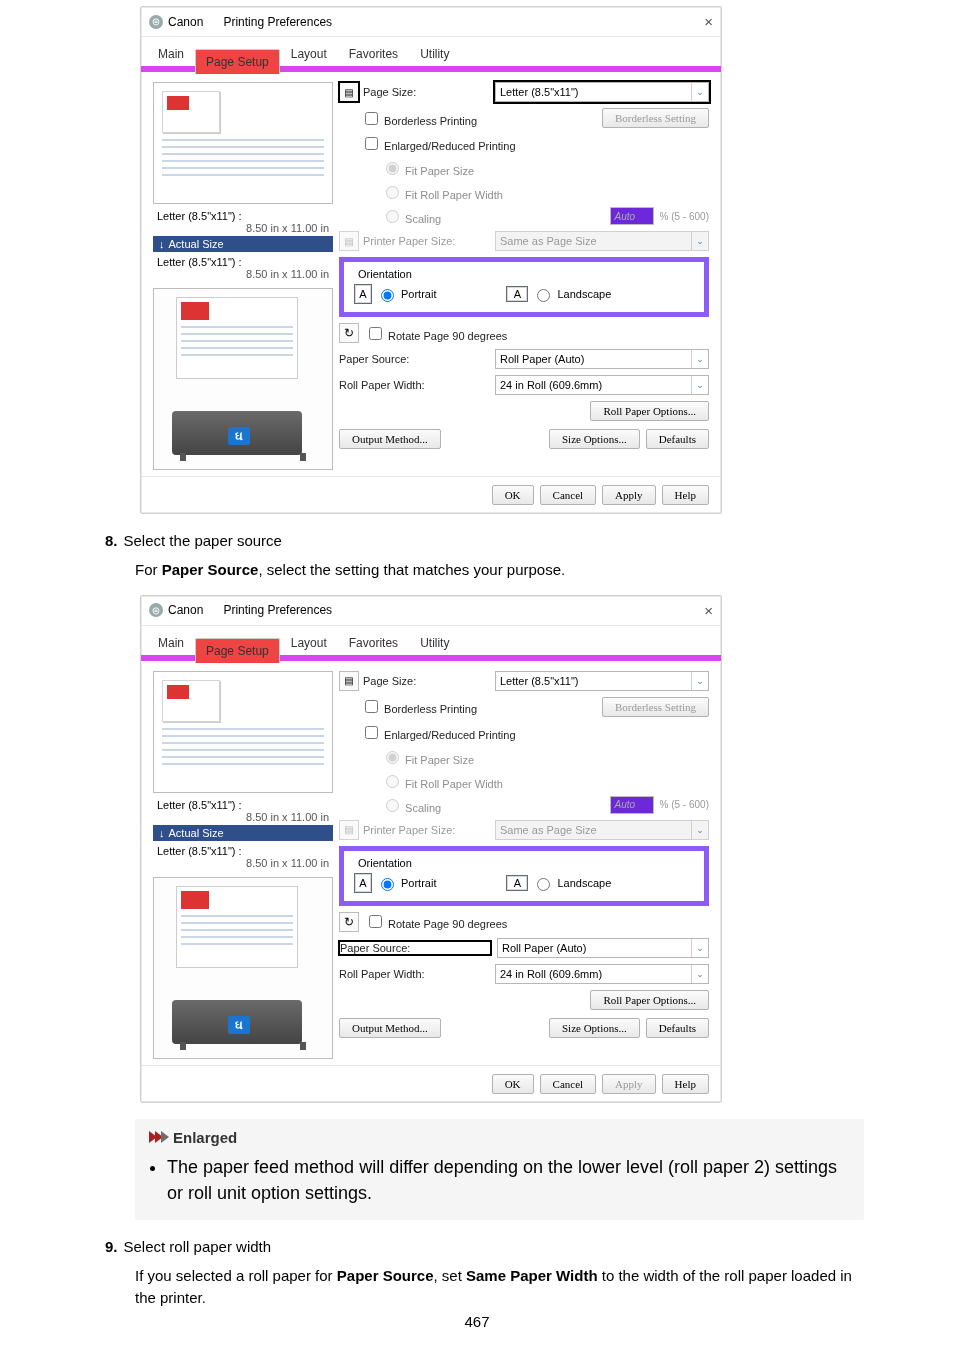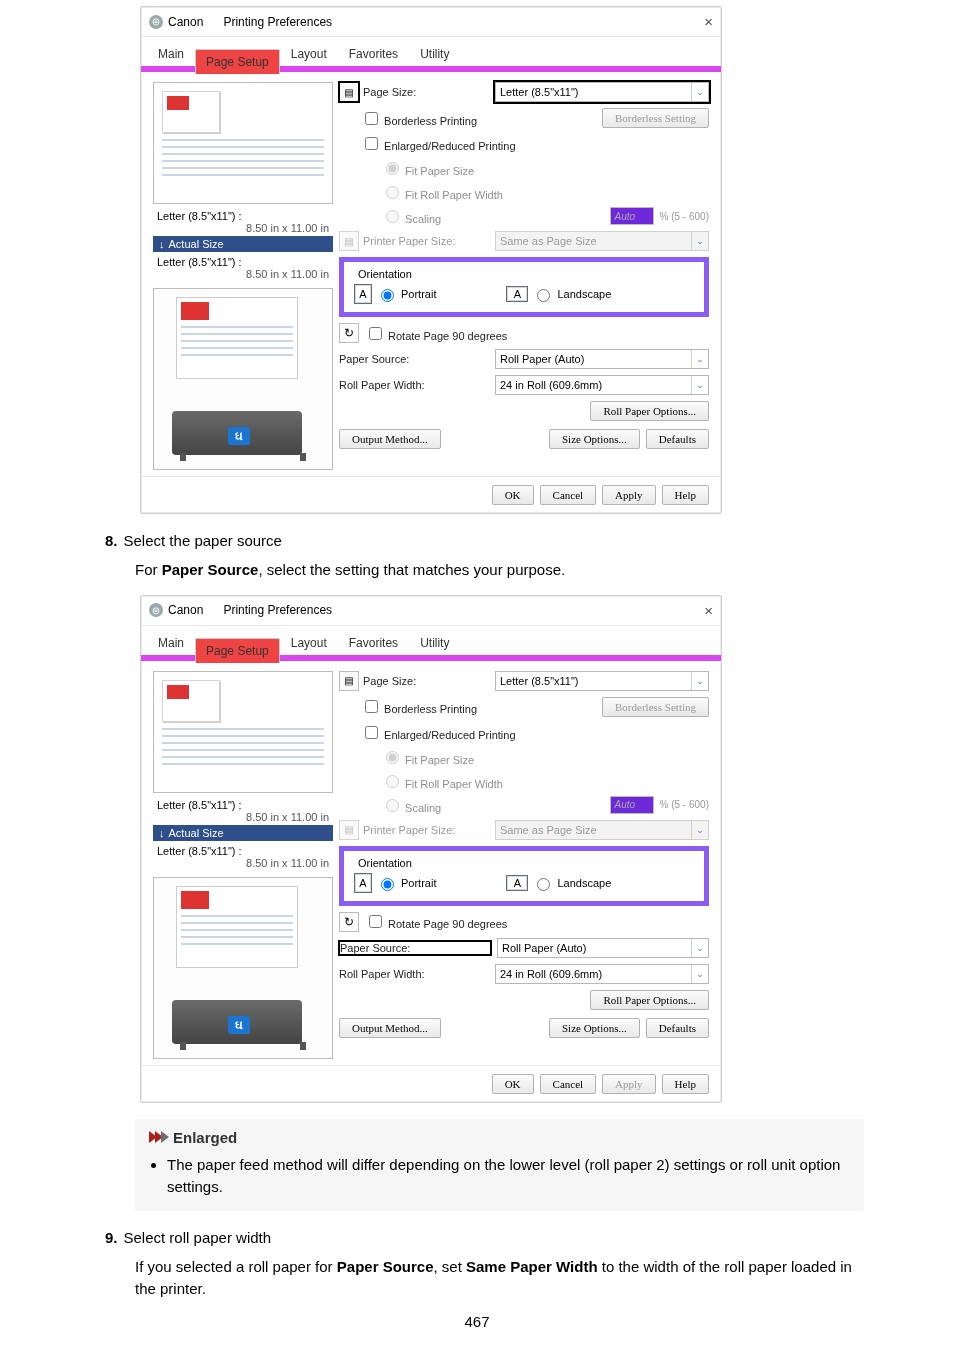--- a/index.html
+++ b/index.html
@@ -69,21 +69,21 @@
   .spin.disabled{color:#aaa;}
   .bottom-btns{display:flex;justify-content:flex-end;gap:6px;padding:8px 12px;border-top:1px solid #e6e6e6;}
   .step{display:flex;gap:6px;font-size:15px;margin:18px 0 10px -30px;}
   .step .num{font-weight:bold;}
   .para{font-size:15px;line-height:1.45;margin:10px 0 14px 0;}
   .callout{background:#f5f5f5;border-radius:2px;padding:10px 14px 12px;margin-top:16px;}
   .callout-title{display:flex;align-items:center;gap:6px;font-weight:bold;font-size:15px;color:#333;}
   .callout-title .chev{display:inline-flex;}
   .callout-title .chev span{display:inline-block;width:0;height:0;border-top:6px solid transparent;border-bottom:6px solid transparent;border-left:8px solid #aa1f1f;margin-right:-2px;}
   .callout-title .chev span.dim{border-left-color:#6d6d6d;}
-  .callout ul{margin:8px 0 0 18px;padding:0;font-size:15px;line-height:1.45;}
+  .callout ul{margin:8px 0 0 18px;padding:0;font-size:18px;line-height:1.45;}
   .callout li{margin-bottom:2px;}
   .pagefoot{position:absolute;bottom:20px;width:954px;text-align:center;font-size:15px;}
   .label-icon-wrap{display:flex;align-items:center;gap:4px;width:150px;}
 </style>
 </head>
 <body>
 
 <div class="page">
  <div class="content">
   <div class="col">

